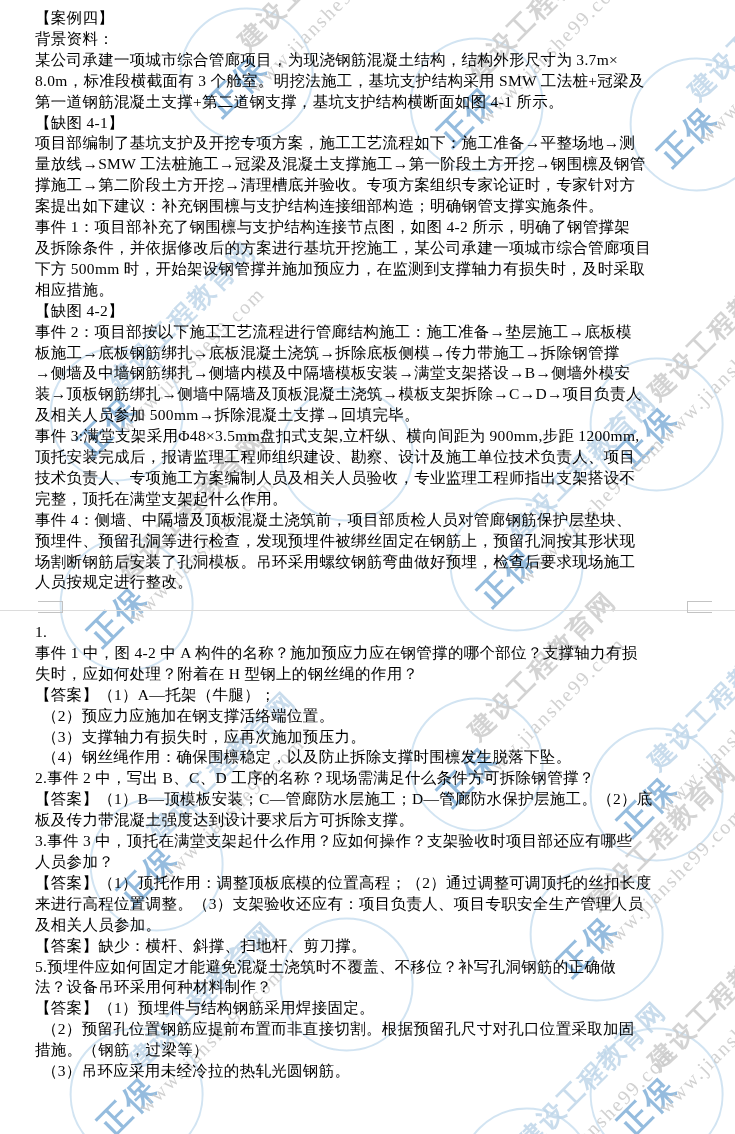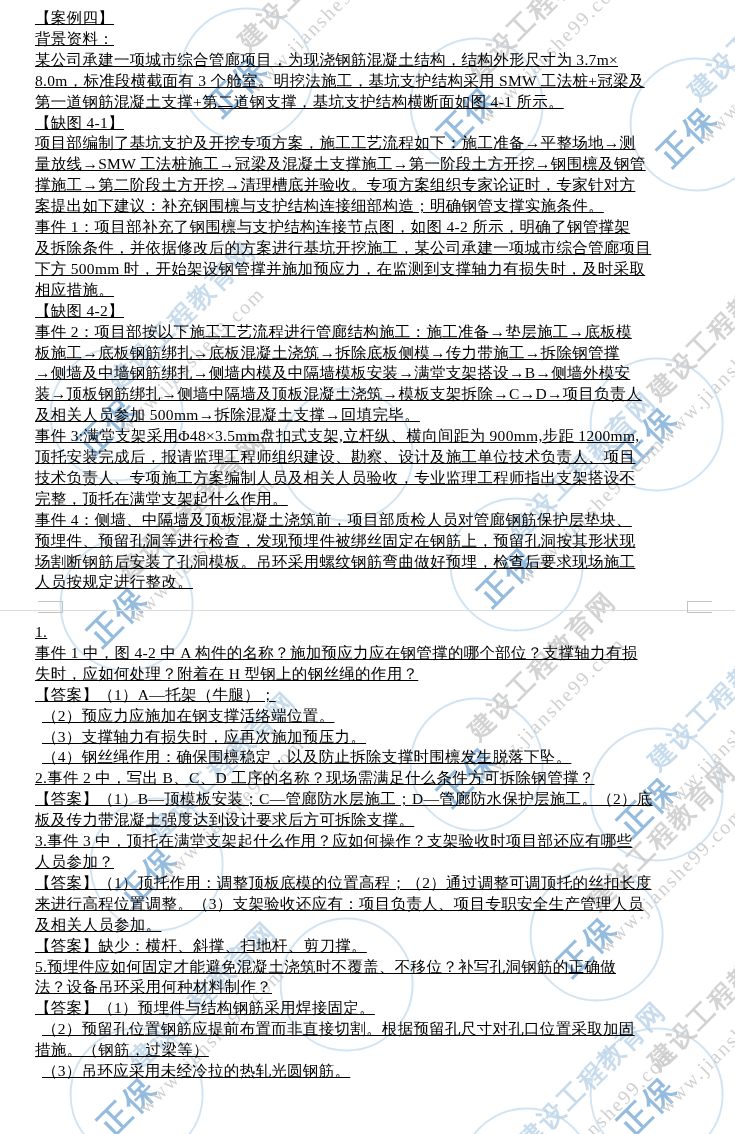--- a/index.html
+++ b/index.html
@@ -10,21 +10,21 @@
     overflow:hidden;
     font-family:"Liberation Serif","DejaVu Serif",serif;
     color:#000000;
   }
   
   .wm-layer{position:absolute;inset:0;pointer-events:none;z-index:0;}
   .wm-tile{position:absolute;width:230px;height:230px;transform:rotate(-45deg);}
   .wm-arc{position:absolute;border-radius:50%;border:2px solid transparent;}
   .wm-text{position:absolute;white-space:nowrap;font-weight:bold;letter-spacing:2px;}
   
-  .page{position:absolute;left:35px;right:18px;z-index:1;text-decoration:underline;}
+  .page{position:absolute;left:35px;right:18px;z-index:1;}
   .page .line{
     font-size:15.5px;
     line-height:20.9px;
     letter-spacing:0.3px;
     white-space:nowrap;
     color:#000;
   }
   .page .line.indent{padding-left:7px;}
   #page1{top:8px;}
   #page2{top:622px;}

